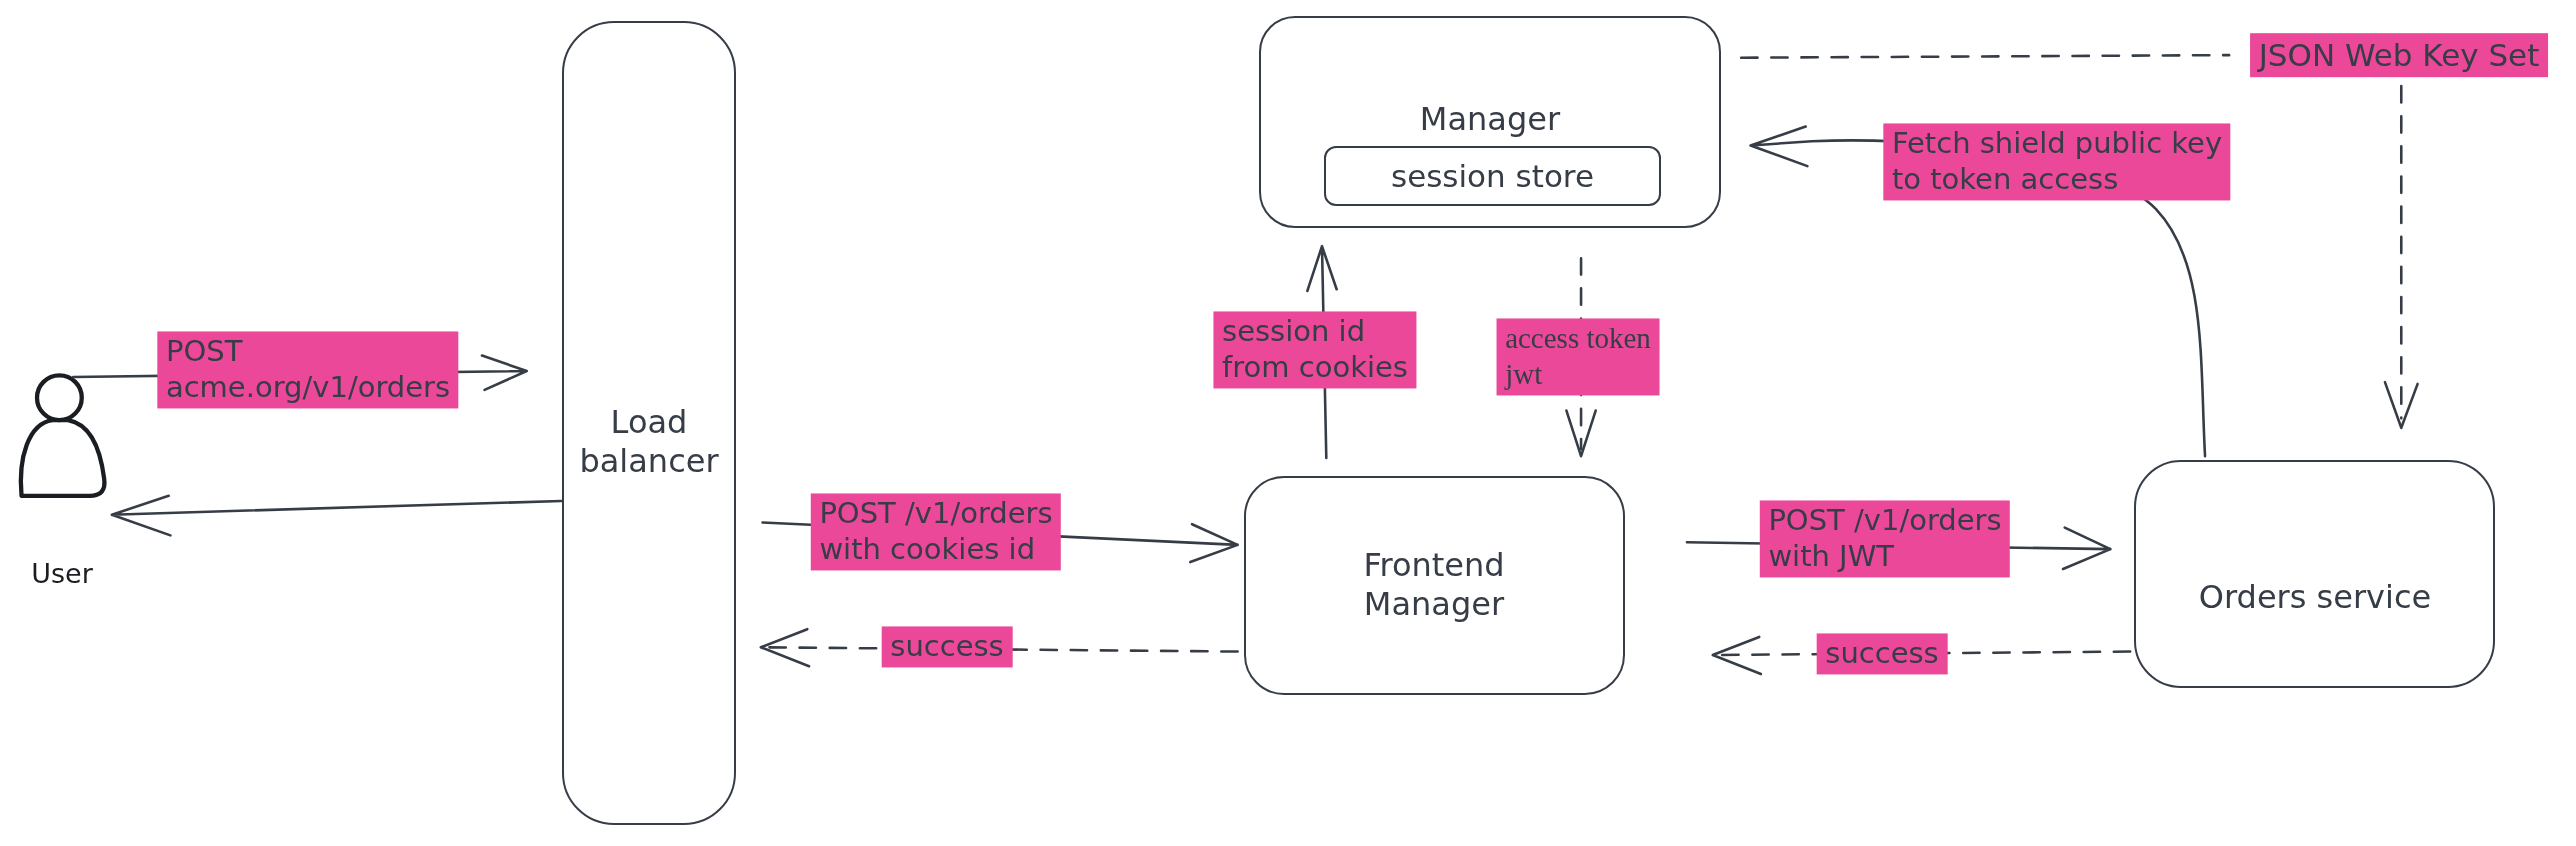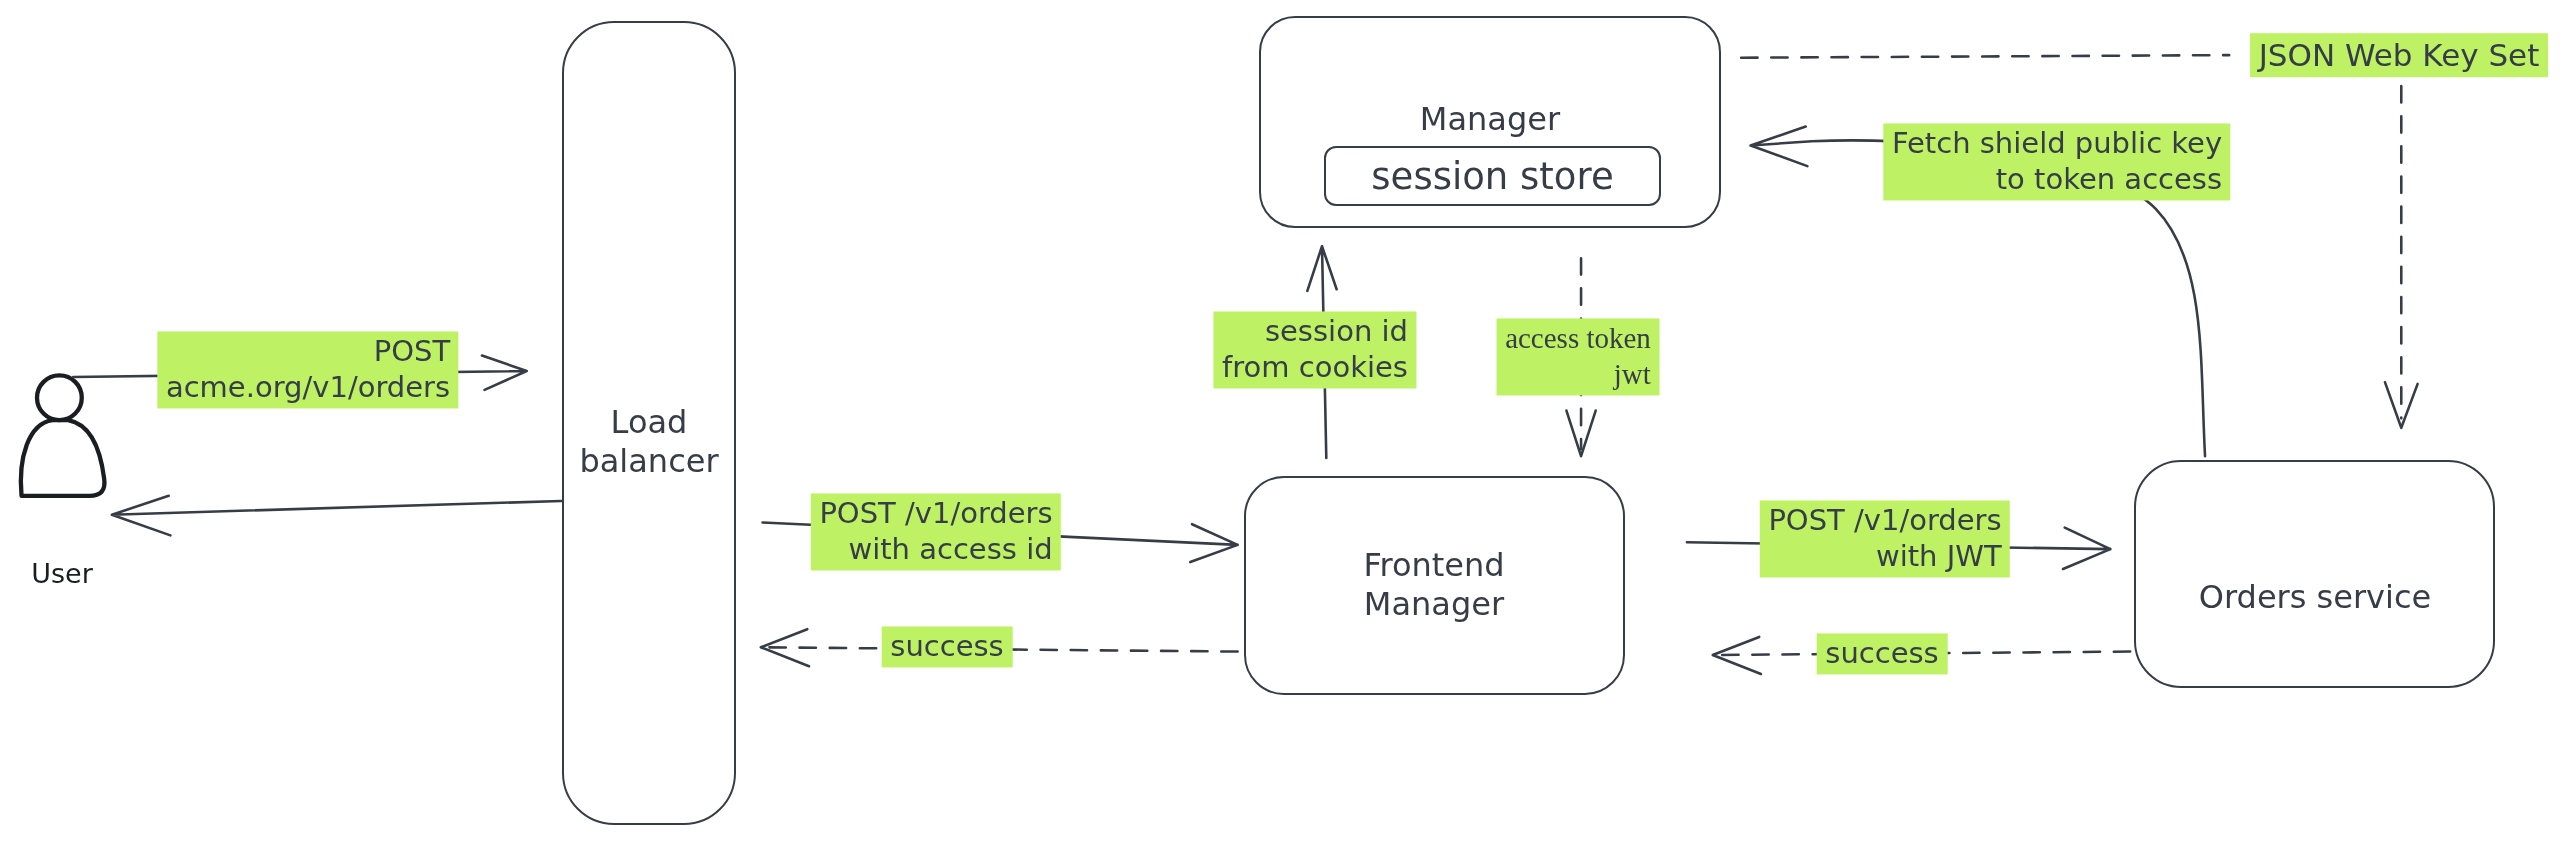--- a/index.html
+++ b/index.html
@@ -31,35 +31,35 @@
     text-align:center;
     font-size:32px;
     line-height:1.22;
     color:var(--ink);
     white-space:nowrap;
   }
   .node-label span{display:block;}
   .edge-label{
     position:absolute;
     transform:translate(-50%,-50%);
-    text-align:right;
+    text-align:left;
     font-size:29px;
     line-height:1.24;
     color:var(--ink);
-    background:#bef264;
+    background:#ec4899;
     padding:2.6px 8.6px;
     white-space:nowrap;
   }
   .edge-label span{display:block;}
   .session-box{
     position:absolute;
     left:1324px;top:146px;width:337px;height:60px;
     border:2.6px solid var(--ink);border-radius:12px;
     display:flex;align-items:center;justify-content:center;
-    font-size:37px;
+    font-size:31px;
   }
   .user-label{
     position:absolute;
     transform:translate(-50%,-50%);
     left:62px;top:528px;
     font-size:27px;
     color:var(--user-ink);
     white-space:nowrap;
     margin-top:45px;
   }
@@ -141,21 +141,21 @@
     <span>Orders service</span>
   </div>
 
   <div class="edge-label" style="left:308px;top:370px;">
     <span>POST</span>
     <span>acme.org/v1/orders</span>
   </div>
 
   <div class="edge-label" style="left:936px;top:532px;">
     <span>POST /v1/orders</span>
-    <span>with access id</span>
+    <span>with cookies id</span>
   </div>
 
   <div class="edge-label" style="left:947px;top:647px;">
     <span>success</span>
   </div>
 
   <div class="edge-label" style="left:1315px;top:350px;">
     <span>session id</span>
     <span>from cookies</span>
   </div>

